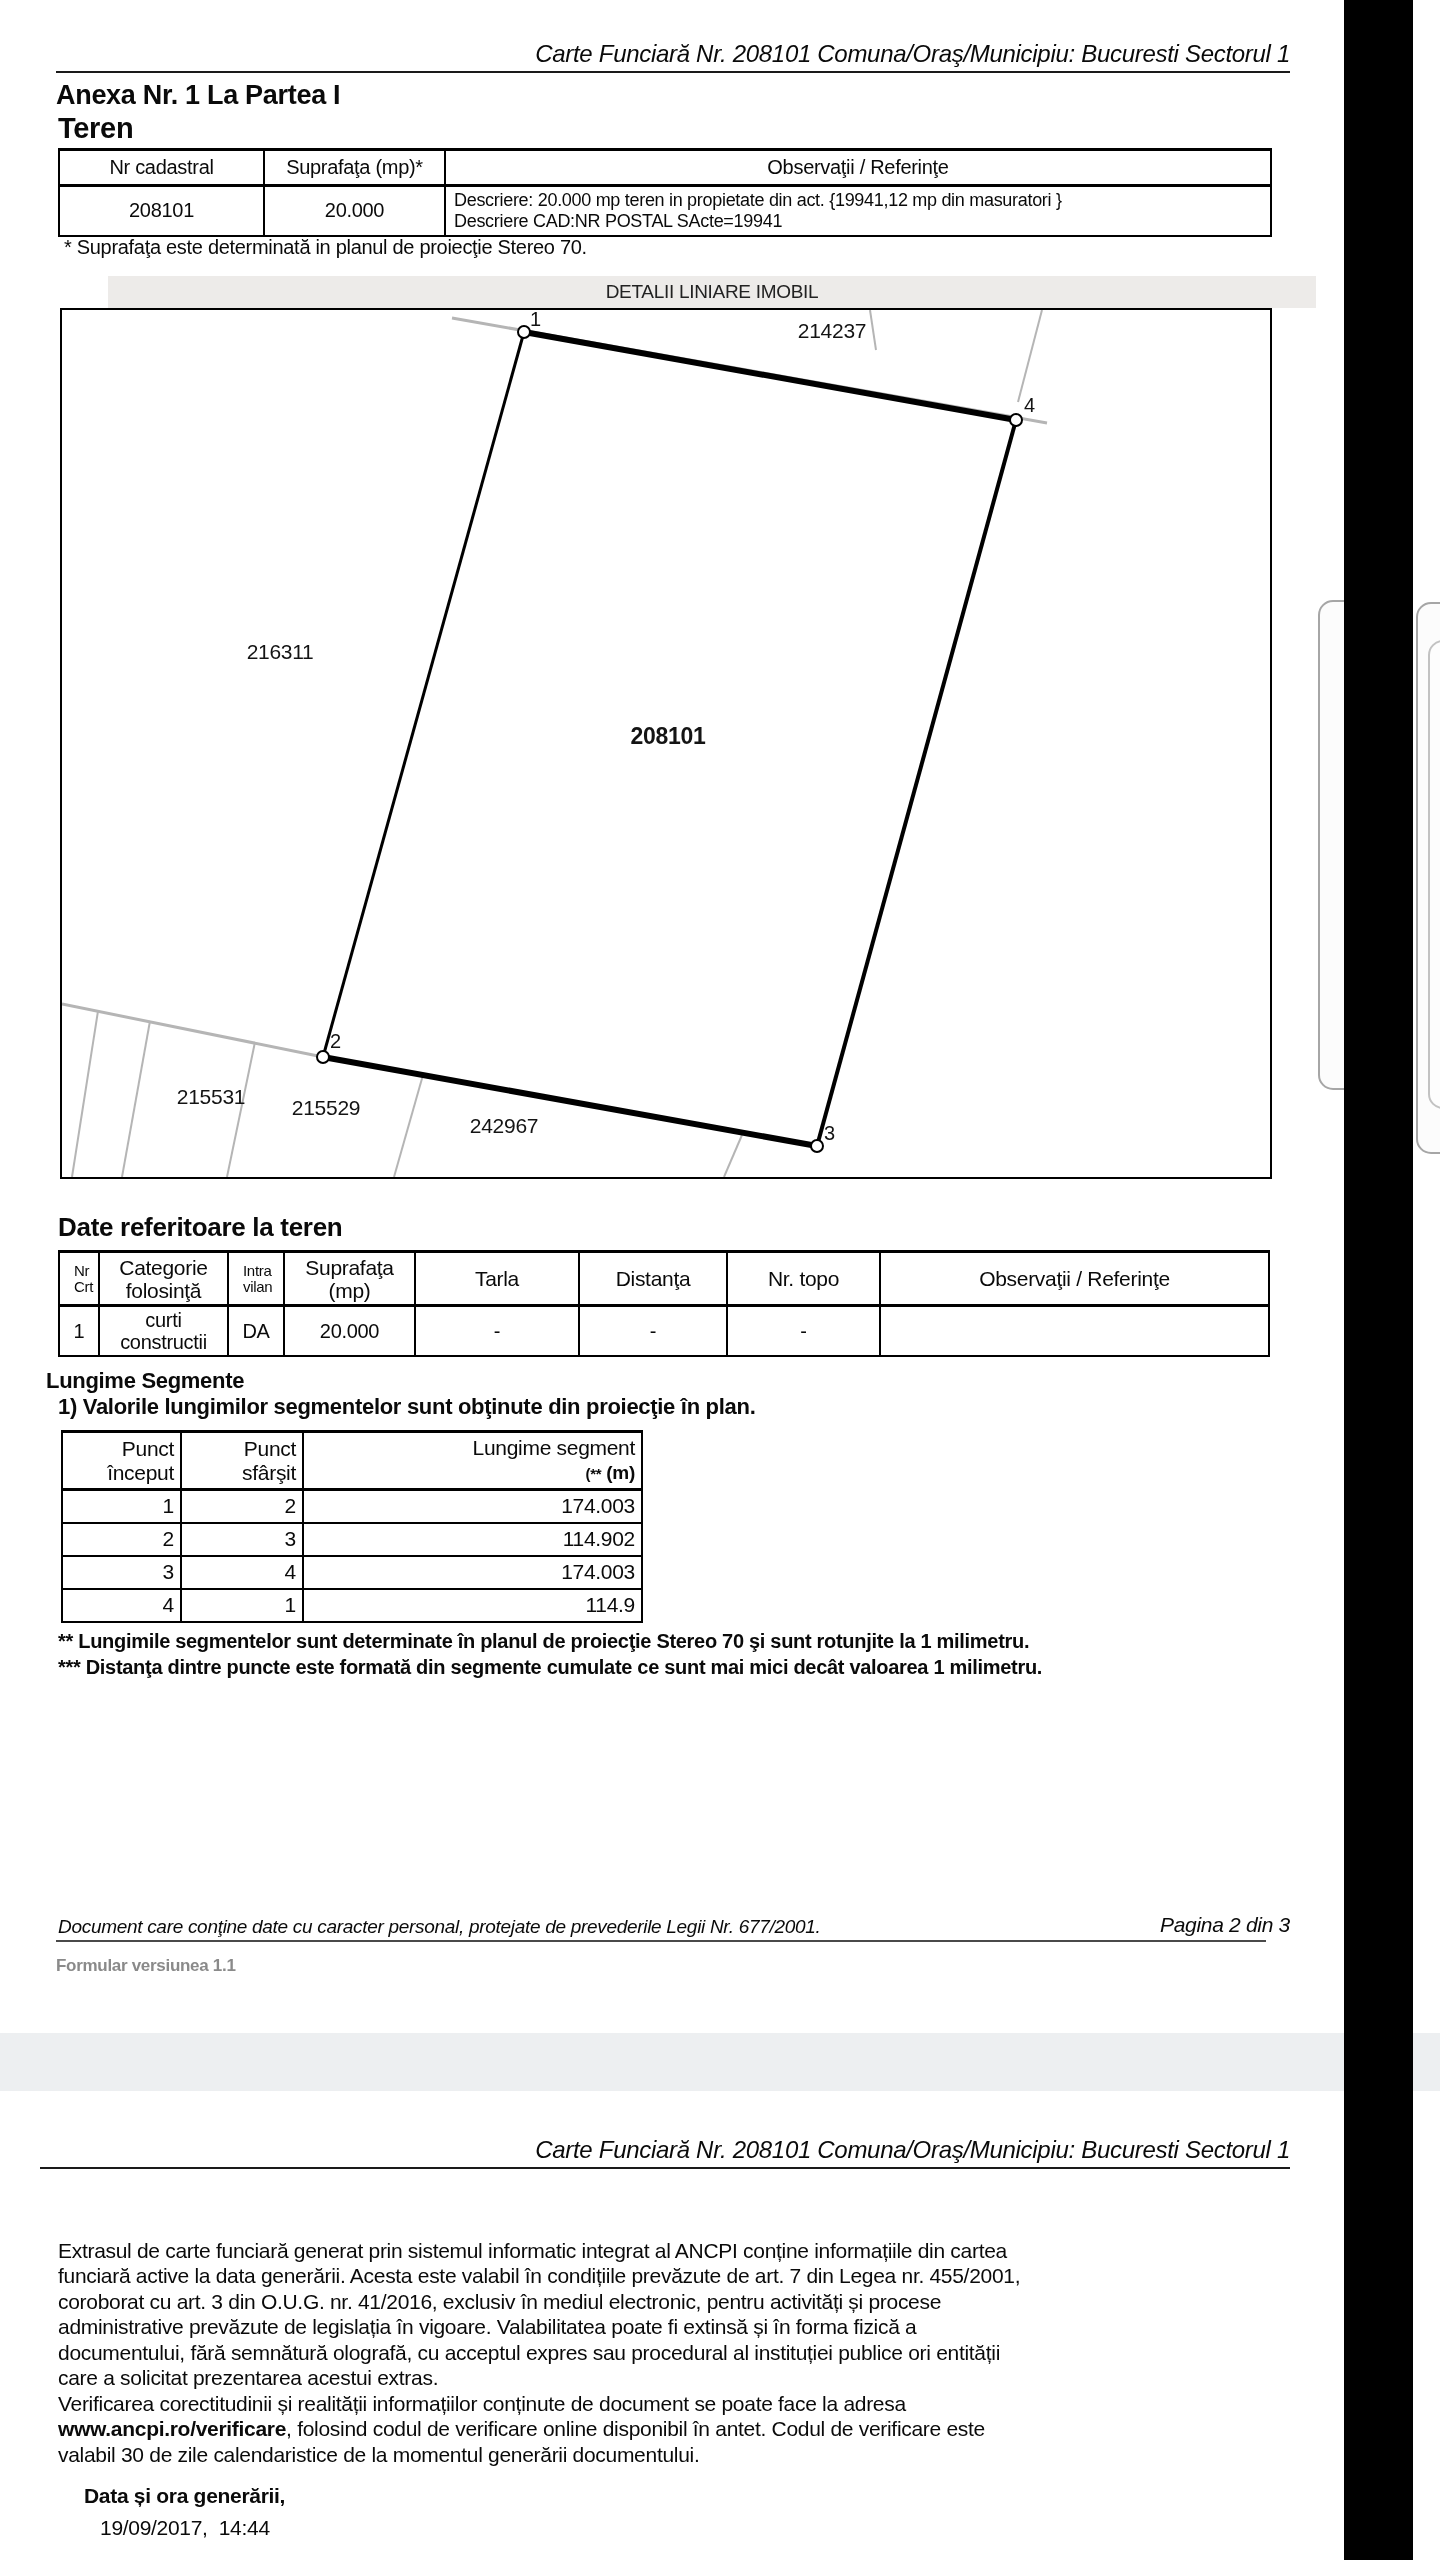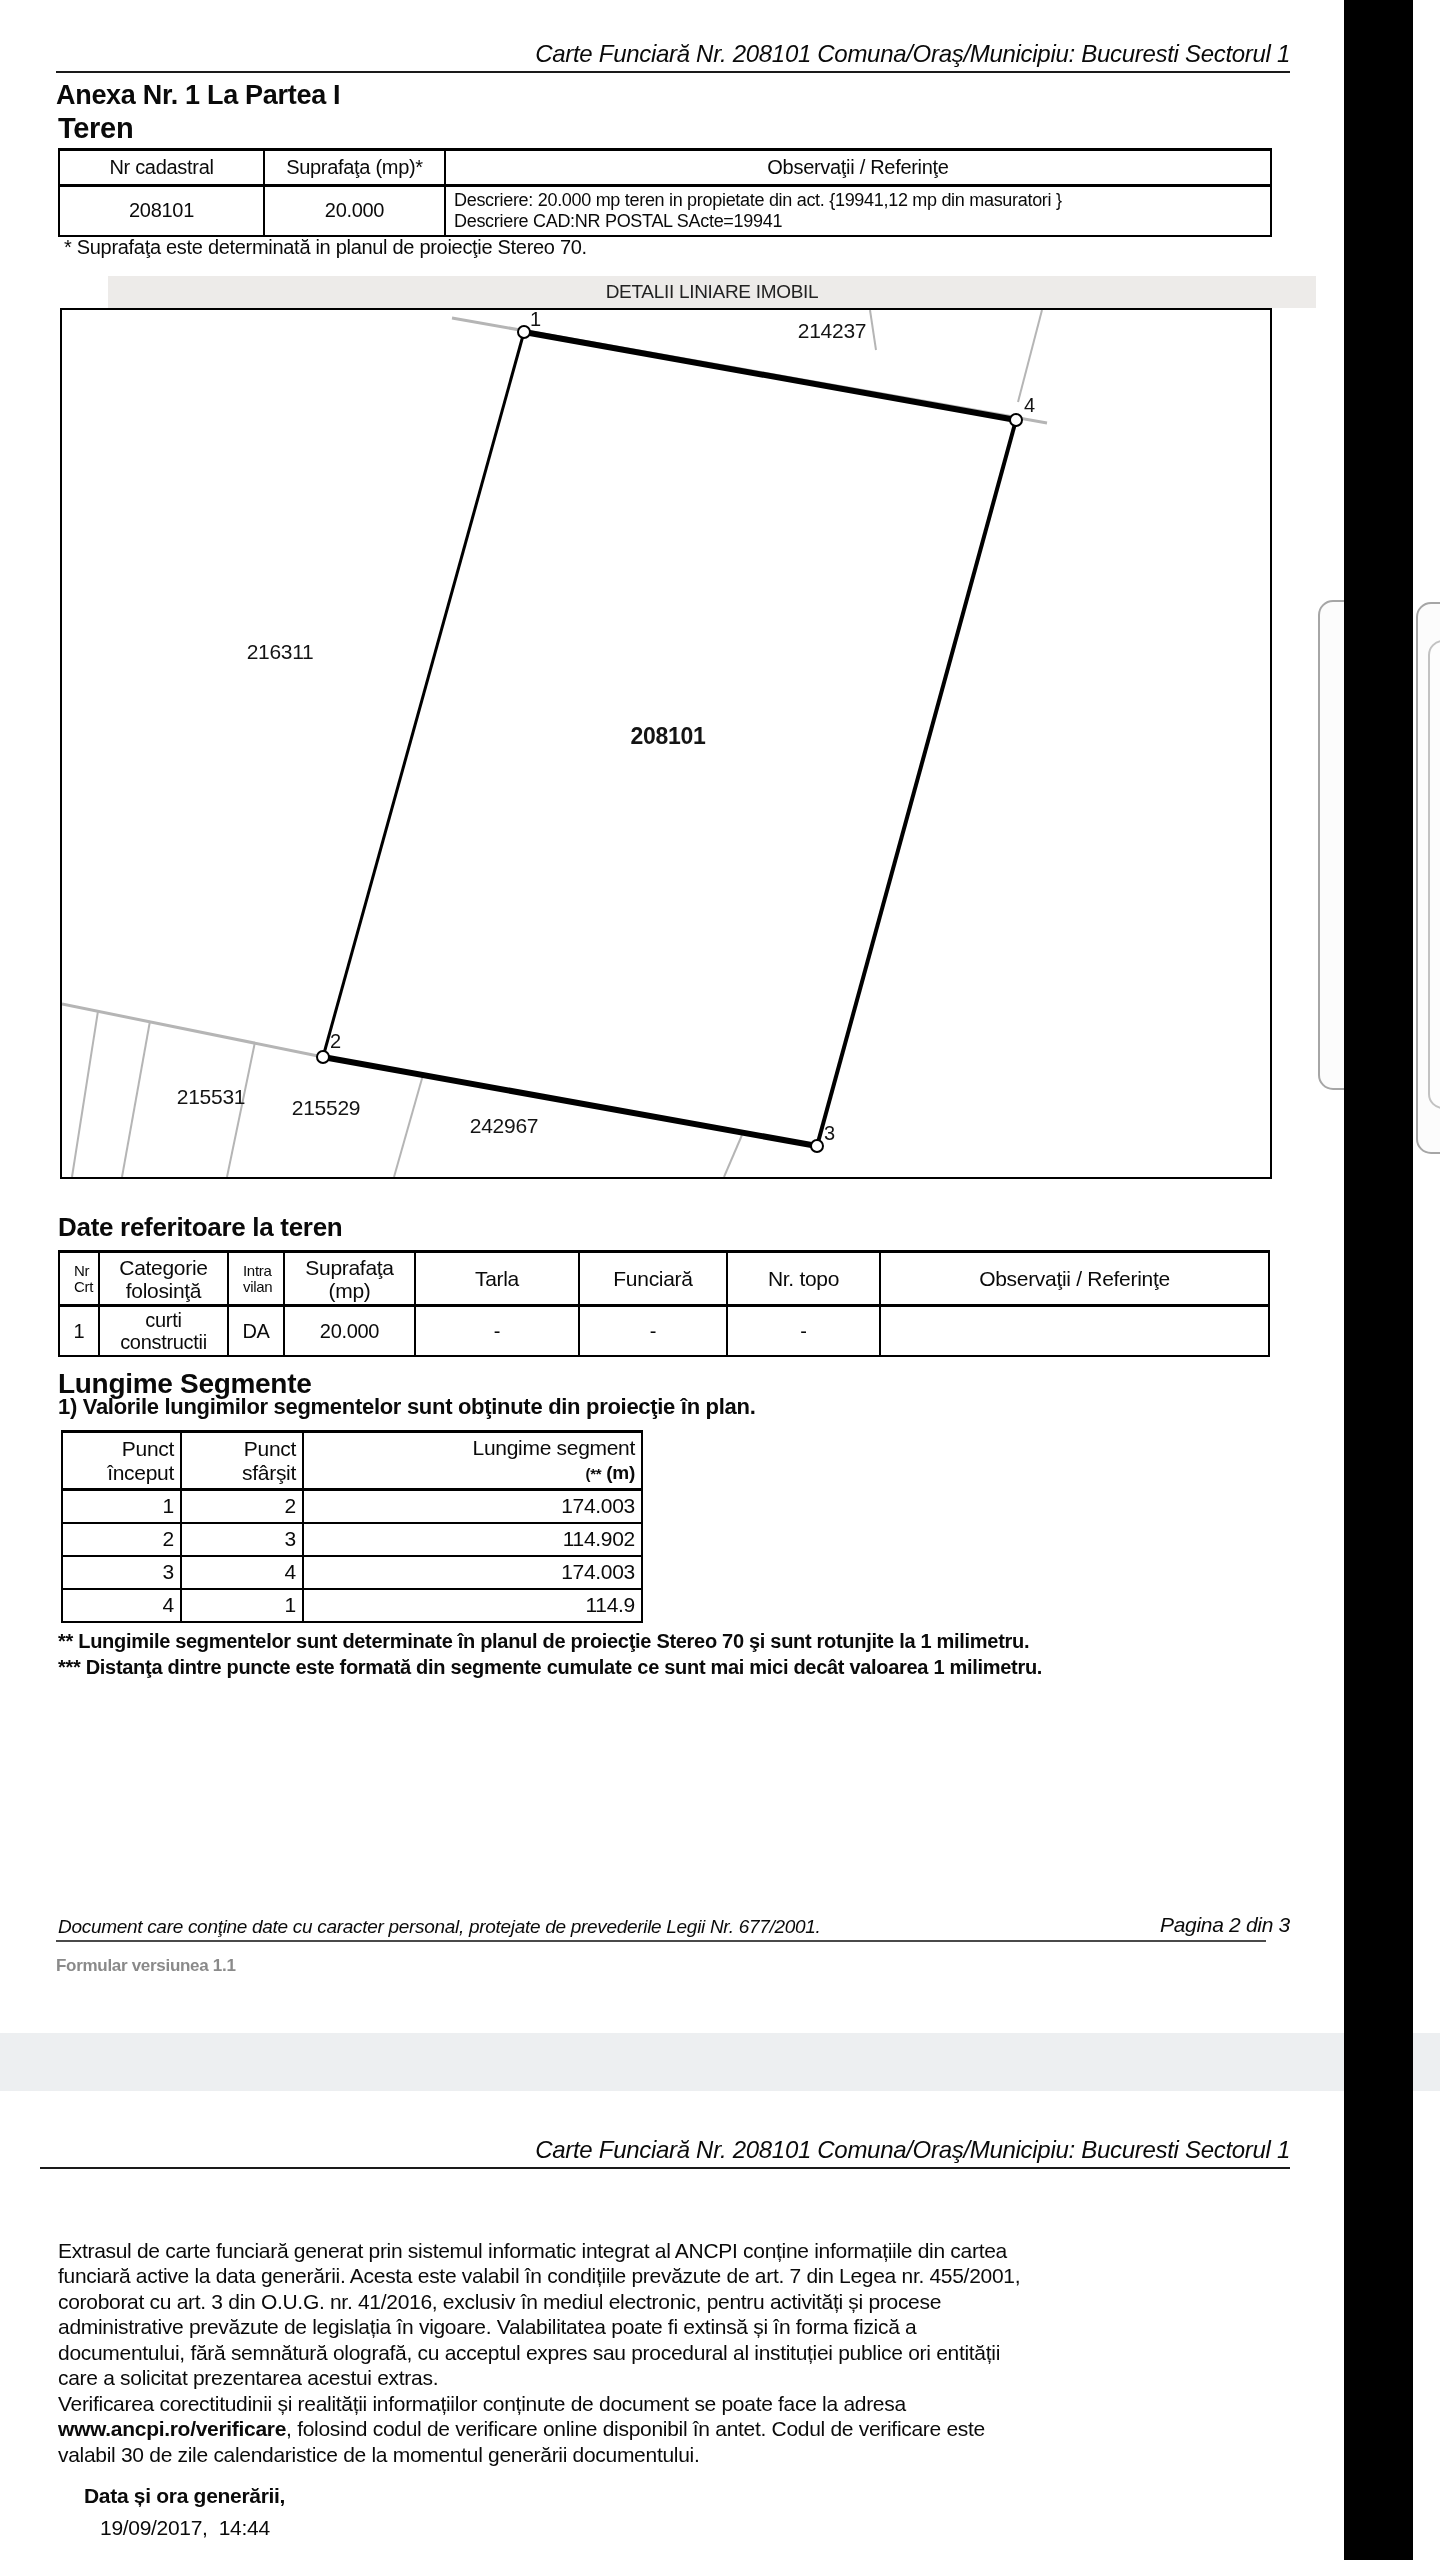--- a/index.html
+++ b/index.html
@@ -135,39 +135,39 @@
         <tr style="height:54px;">
       <th class="small pre thick-b outer-t">Nr
 Crt</th>
       <th class="pre thick-b outer-t">Categorie
 folosinţă</th>
       <th class="small pre thick-b outer-t">Intra
 vilan</th>
       <th class="pre thick-b outer-t">Suprafaţa
 (mp)</th>
       <th class="thick-b outer-t">Tarla</th>
-      <th class="thick-b outer-t">Funciară</th>
+      <th class="thick-b outer-t">Distanţa</th>
       <th class="thick-b outer-t">Nr. topo</th>
       <th class="thick-b outer-t">Observaţii / Referinţe</th>
     </tr>
     <tr style="height:50px;">
       <td>1</td>
       <td class="pre">curti
 constructii</td>
       <td>DA</td>
       <td>20.000</td>
       <td>-</td>
       <td>-</td>
       <td>-</td>
       <td></td>
     </tr>
   </tbody>
     </table>
 
-  <div class="abs bold" style="top:1368px;left:58px;font-size:28px;">Lungime Segmente</div>
+  <div class="abs bold" style="top:1368px;left:46px;font-size:22px;">Lungime Segmente</div>
   <div class="abs bold" style="top:1394px;left:58px;font-size:22px;">1) Valorile lungimilor segmentelor sunt obţinute din proiecţie în plan.</div>
   <table class="doc seg-table abs" style="top:1430px;left:61px;width:580px;">
     <colgroup>
         <col style="width:119px">
         <col style="width:122px">
         <col style="width:339px">
       </colgroup>
     <tbody>
         <tr style="height:58px;">
       <th class="pre thick-b outer-t">Punct

